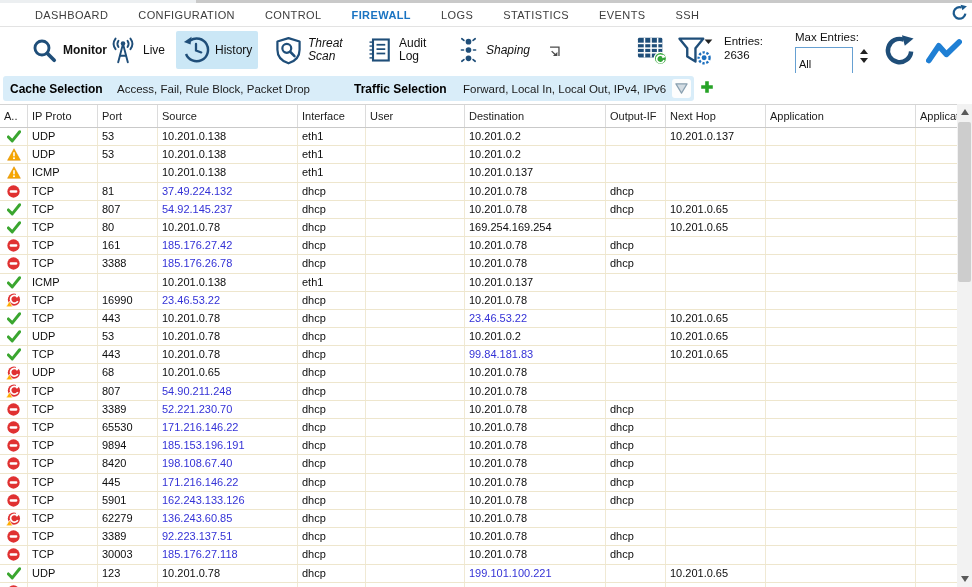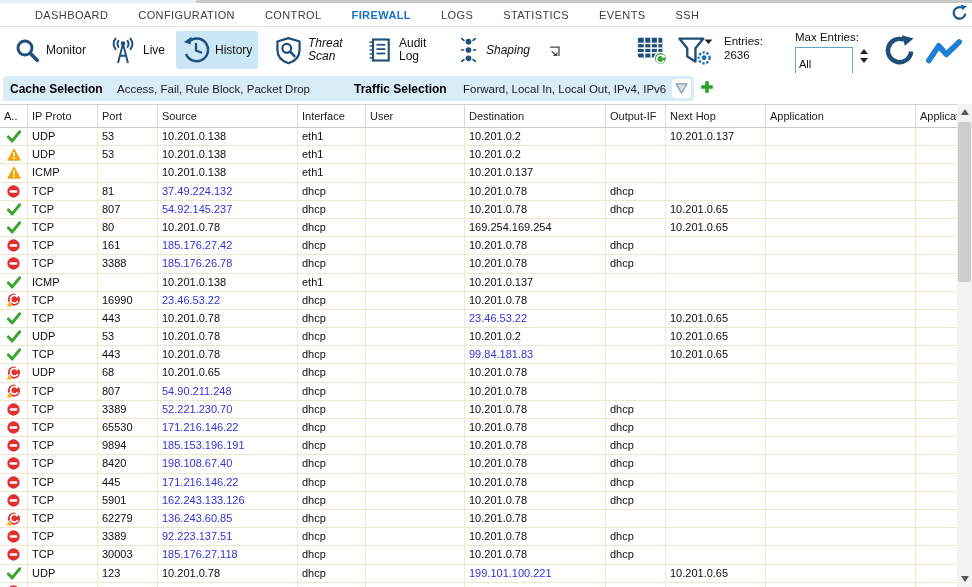--- a/index.html
+++ b/index.html
@@ -16,21 +16,21 @@
          border-bottom:1px solid #e3e3e3; display:flex; align-items:center; gap:30px; padding-left:35px; }
   .nav-item { font-size:11px; color:#3d3d3d; letter-spacing:.4px; cursor:default; white-space:nowrap; }
   .nav-item.active { color:#1973c2; font-weight:bold; }
   .nav-refresh { position:absolute; right:4px; top:1px; }
 
   
   .toolbar { position:absolute; top:27px; left:0; width:972px; height:46px; background:#fff; }
   .tbtn { position:absolute; top:4px; height:38px; display:flex; align-items:center; gap:5px; padding:0 6px; border-radius:2px; }
   .tbtn .lbl { font-size:12px; color:#111; line-height:13px; max-width:46px; }
   .tbtn.sel { background:#cbe7f6; }
-  .b-monitor{left:8px;} .b-live{left:102px;} .b-history{left:176px;} .b-threat{left:268px;font-style:italic;}
+  .b-monitor{left:25px;font-weight:bold;} .b-live{left:102px;} .b-history{left:176px;} .b-threat{left:268px;font-style:italic;}
   .b-audit{left:360px;} .b-shaping{left:450px;font-style:italic;}
   .restore { position:absolute; left:548px; top:17px; }
   .ic-grid { position:absolute; left:636px; top:8px; }
   .ic-funnel { position:absolute; left:676px; top:8px; }
   .entries { position:absolute; left:724px; top:7px; font-size:11.5px; color:#111; line-height:14px; }
   .maxent { position:absolute; left:795px; top:4px; font-size:11.5px; color:#111; }
   .maxent input { display:block; margin-top:4px; width:58px; height:17px; border:1px solid #66a0d2; font-size:11px;
                   font-family:"Liberation Sans",sans-serif; padding:16px 3px; color:#111; }
   .spinner { position:absolute; left:858px; top:20px; width:12px; height:18px; display:flex; flex-direction:column;
              justify-content:space-between; align-items:center; padding:2px 0; }

